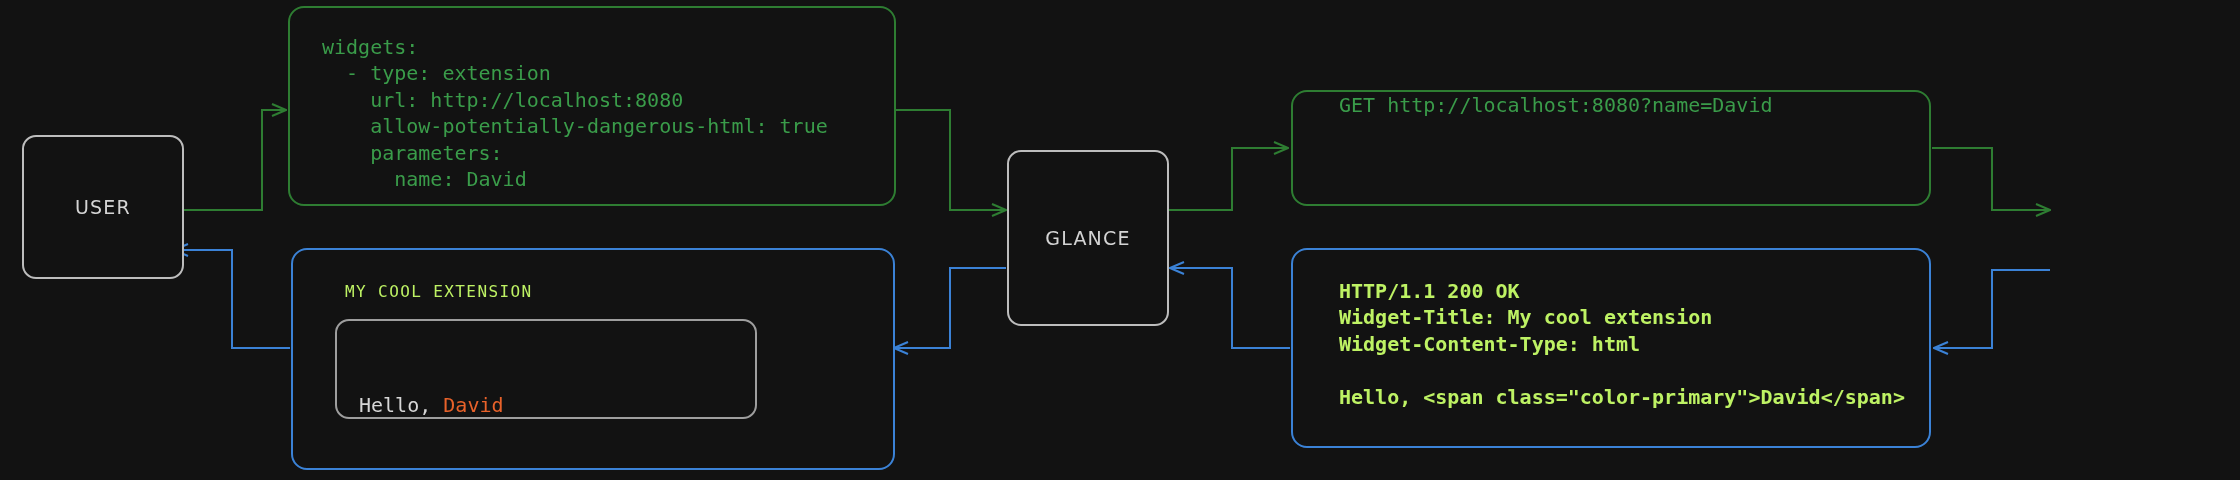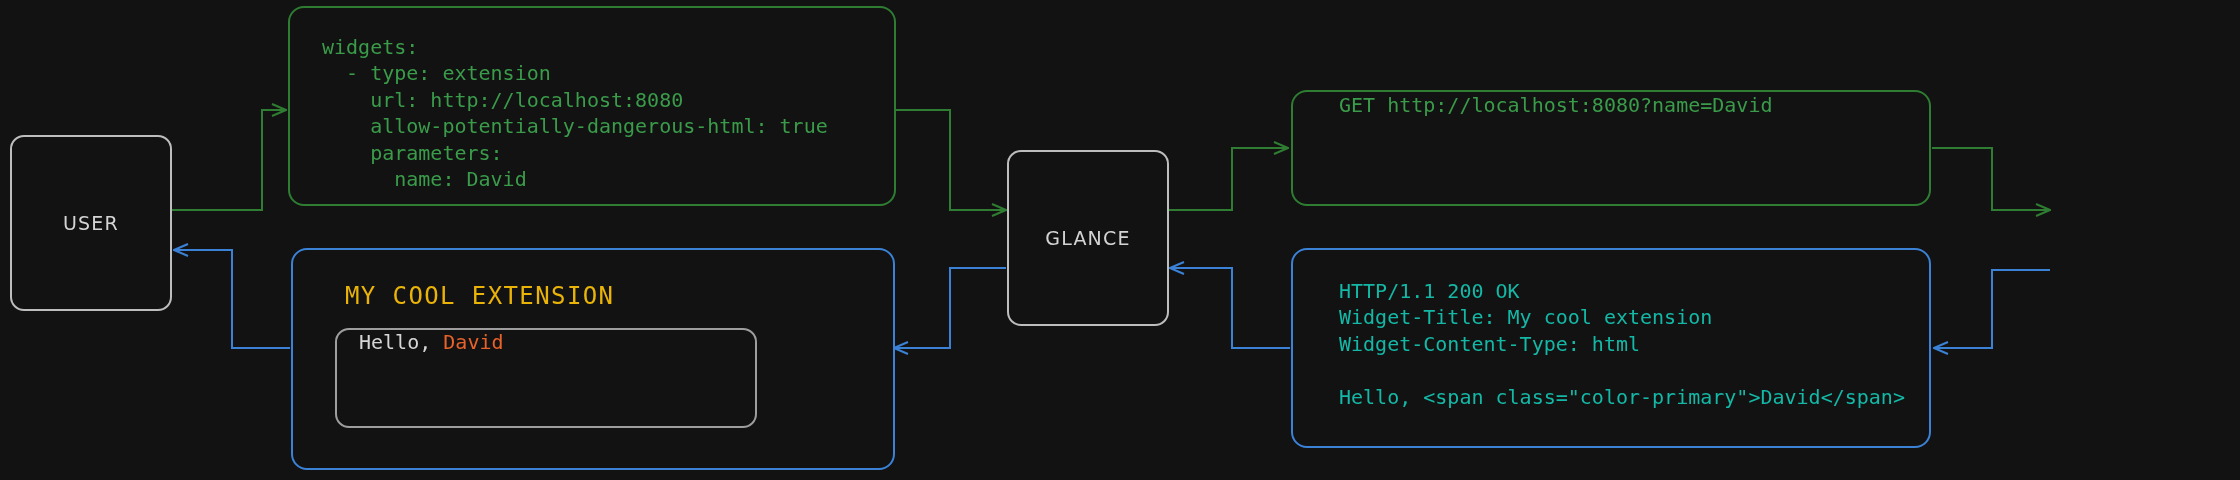--- a/index.html
+++ b/index.html
@@ -13,26 +13,26 @@
   .node .lbl{color:#d4d4d4;font-family:"DejaVu Sans","Liberation Sans",sans-serif;
              font-size:19px;letter-spacing:1.2px;}
 
   .panel{position:absolute;box-sizing:border-box;border-radius:16px;background:#121212;border:2px solid;}
   .panel.green{border-color:#2e7d32;}
   .panel.blue{border-color:#3b82d6;}
 
   pre.code{margin:0;white-space:pre;font-family:"DejaVu Sans Mono","Liberation Mono",monospace;
            font-size:20px;line-height:1.32;}
   pre.code.green{color:#3a9c4a;}
-  pre.code.blue{color:#14b8a6;}
+  pre.code.blue{color:#bef264;font-weight:bold;}
 
-  .widget-title{color:#eab308;font-size:24px;letter-spacing:1.4px;
+  .widget-title{color:#bef264;font-size:16px;letter-spacing:1.4px;
                 font-family:"DejaVu Sans Mono","Liberation Mono",monospace;}
   .widget-inner{box-sizing:border-box;border:2px solid #9e9e9e;border-radius:14px;
-                background:#121212;display:flex;align-items:flex-start;}
+                background:#121212;display:flex;align-items:flex-end;}
   .widget-inner .txt{color:#d6d6d6;font-size:20px;padding-left:22px;
                      font-family:"DejaVu Sans Mono","Liberation Mono",monospace;}
   .accent{color:#e8622a;}
 </style>
 </head>
 <body>
 
 <div id="stage">
 
   <svg class="wires" viewBox="0 0 2240 480" xmlns="http://www.w3.org/2000/svg">
@@ -58,21 +58,21 @@
       <path stroke="#3b82d6" marker-end="url(#abl)" d="M2050,270 H1992 V348 H1934"></path>
 
       <path stroke="#3b82d6" marker-end="url(#abl)" d="M1290,348 H1232 V268 H1170"></path>
 
       <path stroke="#3b82d6" marker-end="url(#abl)" d="M1006,268 H950 V348 H894"></path>
 
       <path stroke="#3b82d6" marker-end="url(#abl)" d="M290,348 H232 V250 H174"></path>
     </g>
   </svg>
 
-  <div class="node" style="left:10px;top:135px;width:162px;height:176px;">
+  <div class="node" style="left:22px;top:135px;width:162px;height:144px;">
     <span class="lbl">USER</span>
   </div>
 
   <div class="node" style="left:1007px;top:150px;width:162px;height:176px;">
     <span class="lbl">GLANCE</span>
   </div>
 
 
   <div class="panel green" style="left:288px;top:6px;width:608px;height:200px;padding:26px 0 0 32px;">
     <pre class="code green">widgets:

